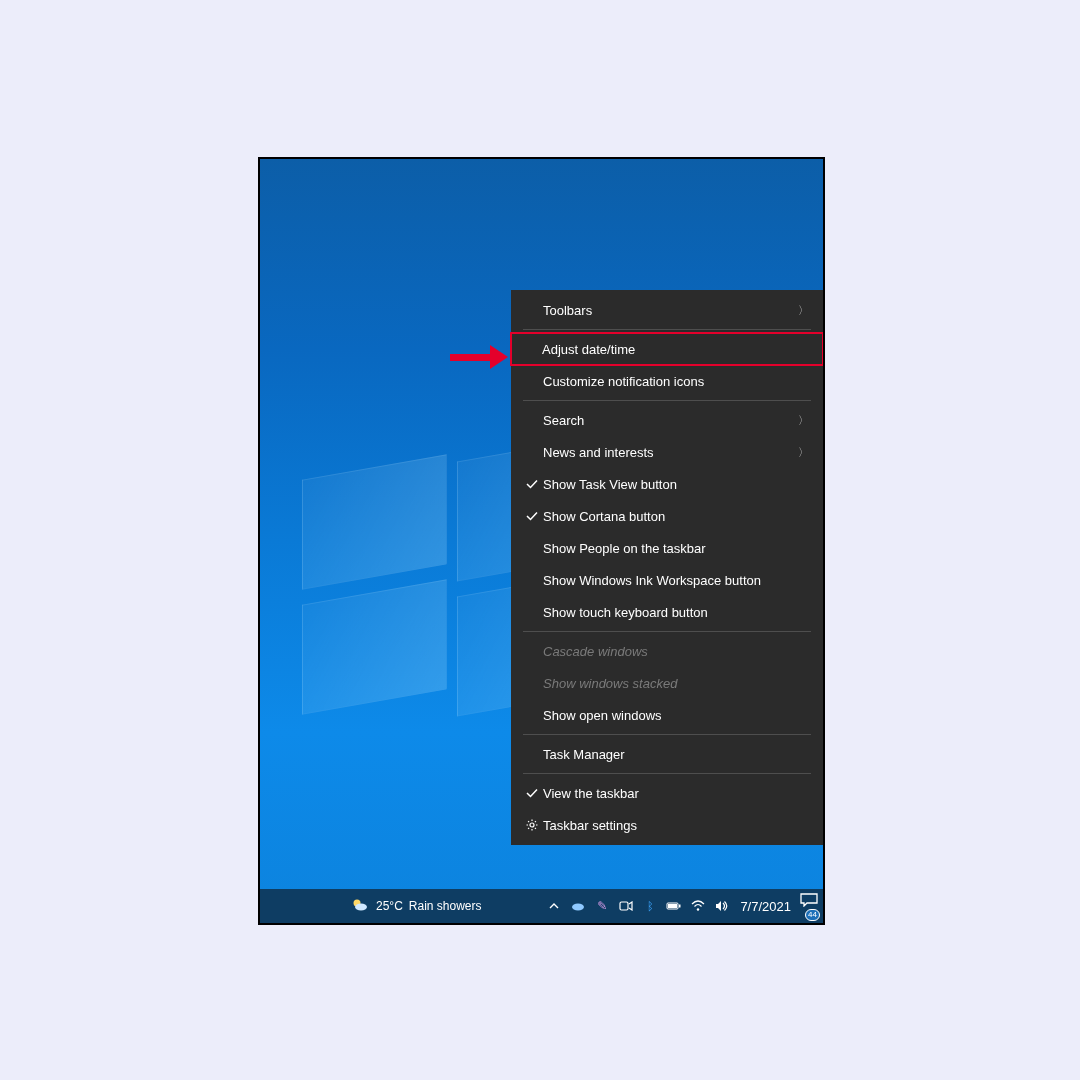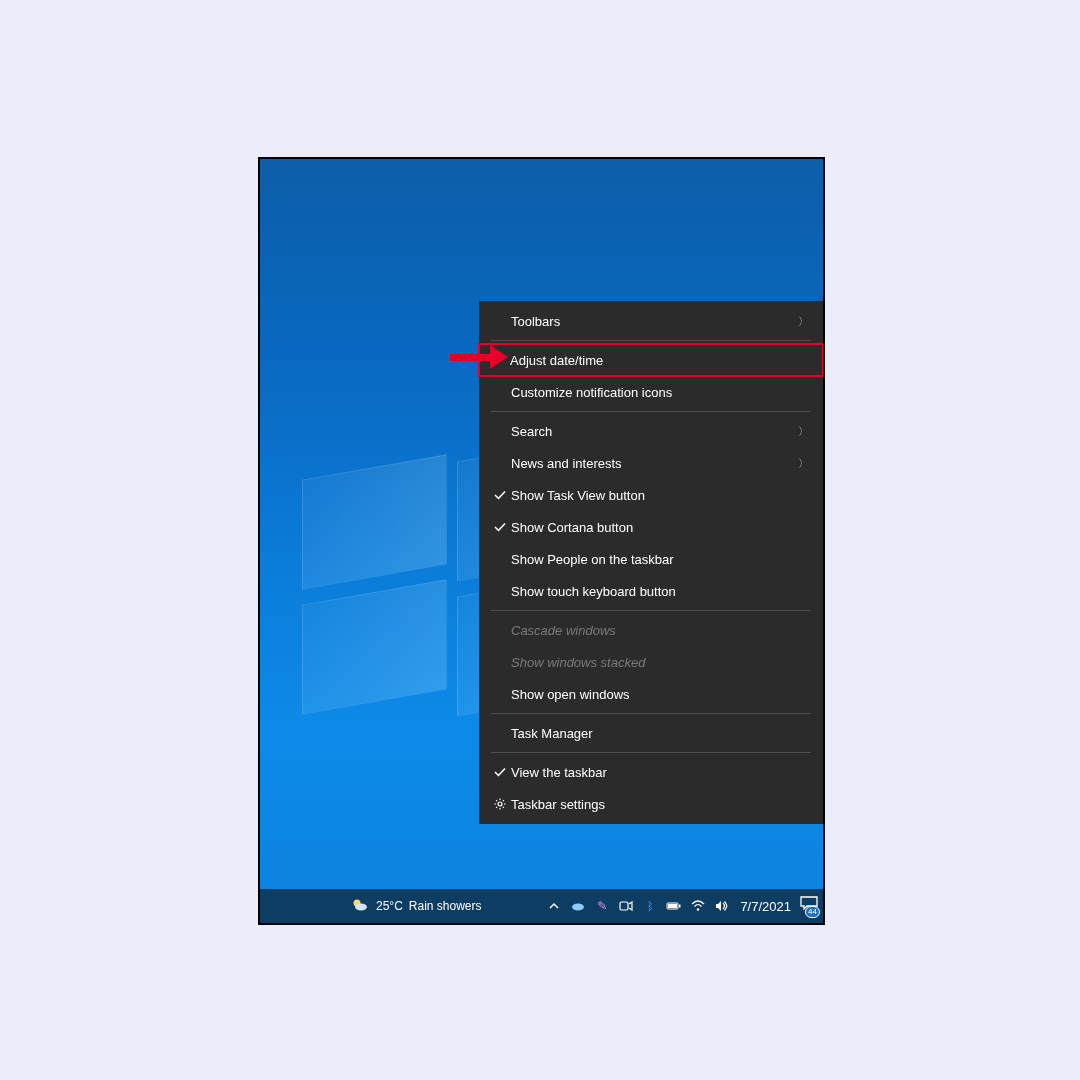--- a/index.html
+++ b/index.html
@@ -30,22 +30,22 @@
   opacity: 0.45;
 }
 .winlogo-pane {
   position: absolute;
   background: linear-gradient(300deg, rgba(180,230,255,0.5), rgba(255,255,255,0.1));
   border: 1px solid rgba(255,255,255,0.15);
 }
 .context-menu {
   position: absolute;
   right: 0;
-  top: 142px;
-  width: 344px;
+  top: 131px;
+  width: 312px;
   background: #2b2b2b;
   color: #fff;
   font-size: 13px;
   padding: 4px 0;
 }
 .menu-item {
   display: flex;
   align-items: center;
   height: 32px;
   padding: 0 14px 0 10px;
@@ -113,21 +113,21 @@
   width: 16px; height: 16px;
   display: flex; align-items: center; justify-content: center;
 }
 .tray-date {
   font-size: 13px;
   padding: 0 2px;
   line-height: 1;
 }
 .action-center {
   position: relative;
-  width: 18px; height: 20px;
+  width: 18px; height: 26px;
 }
 .badge {
   position: absolute;
   bottom: -2px; right: -2px;
   background: #1d6fb8;
   color: #fff;
   font-size: 8px;
   border-radius: 6px;
   padding: 0 2px;
   line-height: 10px;
@@ -186,20 +186,24 @@
           </svg>
         </span>
       <span class="menu-label">Show Cortana button</span>
     </div>
     <div class="menu-item">
       <span class="menu-icon"></span>
       <span class="menu-label">Show People on the taskbar</span>
     </div>
     <div class="menu-item">
       <span class="menu-icon"></span>
+      <span class="menu-label">Show Windows Ink Workspace button</span>
+    </div>
+    <div class="menu-item">
+      <span class="menu-icon"></span>
       <span class="menu-label">Show touch keyboard button</span>
     </div>
     <div class="menu-sep"></div>
     <div class="menu-item disabled">
       <span class="menu-icon"></span>
       <span class="menu-label">Cascade windows</span>
     </div>
     <div class="menu-item disabled">
       <span class="menu-icon"></span>
       <span class="menu-label">Show windows stacked</span>

